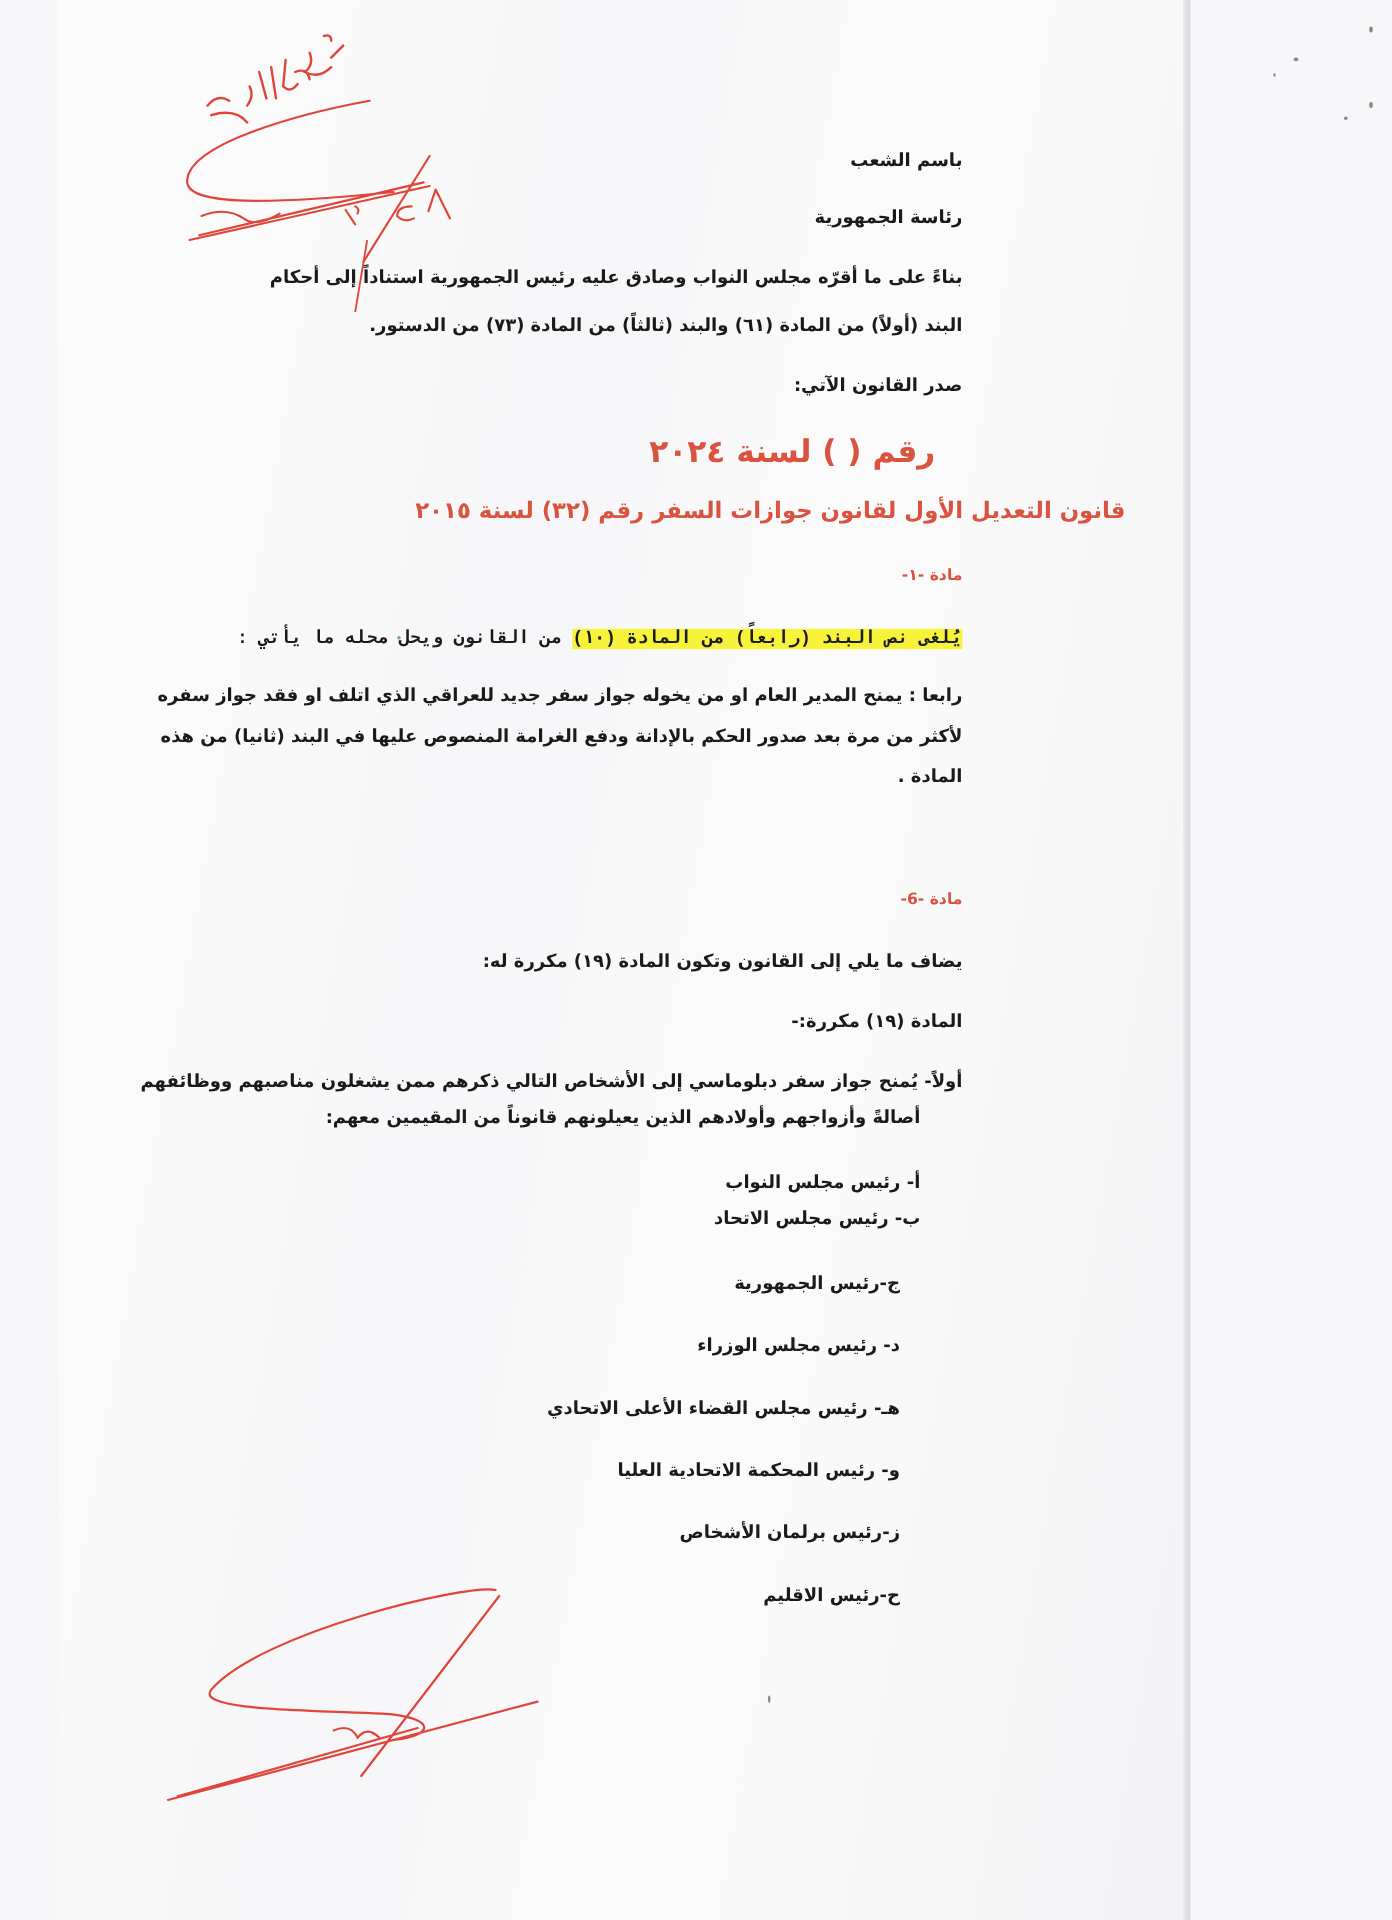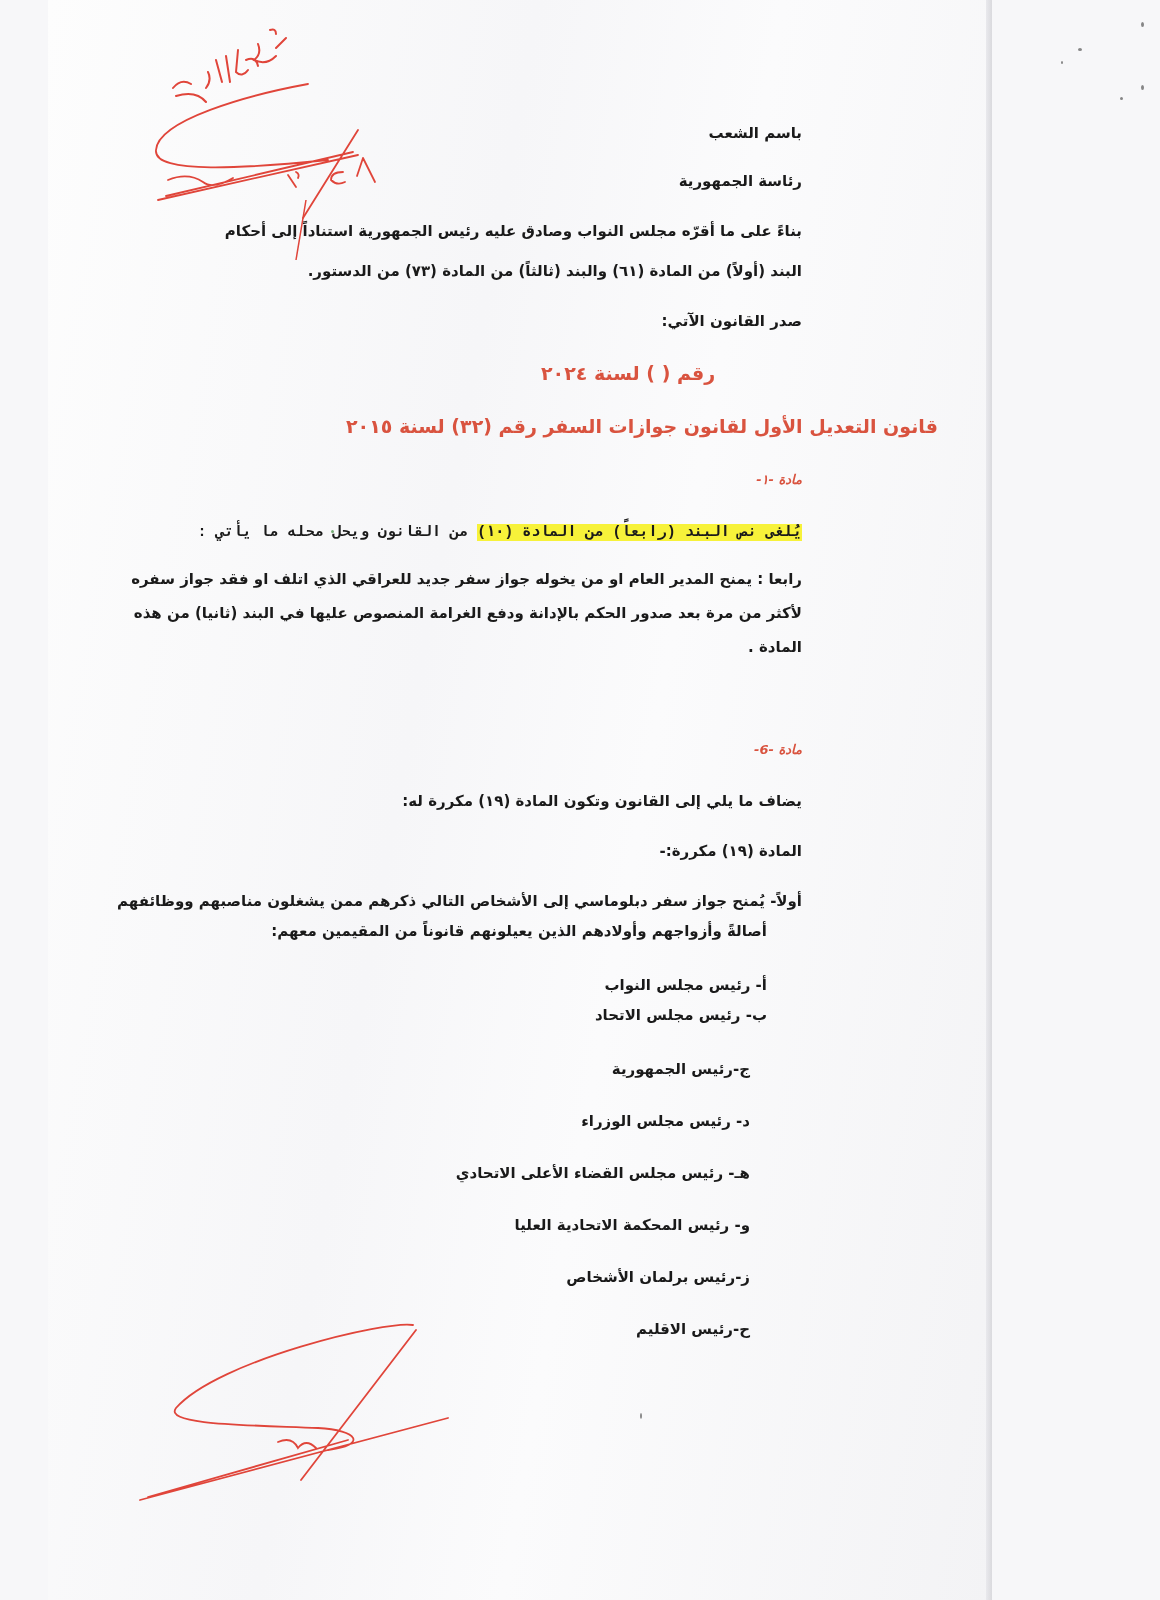--- a/index.html
+++ b/index.html
@@ -16,21 +16,21 @@
   }
   .page-edge {
     position: absolute; right: 0; top: 0; width: 6px; height: 1600px;
     background: linear-gradient(90deg, #e9e9ed, #dadade);
   }
   .line {
     position: absolute; direction: rtl; text-align: right;
     font-weight: bold; font-size: 15px; white-space: nowrap;
   }
   .red-title { color: #d9533f; font-weight: bold; position: absolute; direction: rtl; white-space: nowrap; }
-  .article-heading { color: #d9533f; font-size: 13px; font-weight: bold; position: absolute; direction: rtl; font-style: italic; }
+  .article-heading { color: #d9533f; font-size: 13px; font-weight: bold; position: absolute; direction: rtl; }
   .hl { background: #f7f23a; }
   .list-item { position: absolute; direction: rtl; text-align: right; font-weight: bold; font-size: 15px; white-space: nowrap; }
   .speck { position: absolute; background: #555; border-radius: 50%; opacity: .7; }
   svg.annot { position: absolute; left: 0; top: 0; }
 </style>
 </head>
 <body>
 
 <div class="page">
   <div class="page-edge"></div>
@@ -44,21 +44,21 @@
   <div class="speck" style="left:592px;top:1413px;width:2px;height:6px;"></div>
 
   <div class="line" style="right:190px;top:124px;">باسم الشعب</div>
   <div class="line" style="right:190px;top:172px;">رئاسة الجمهورية</div>
 
   <div class="line" style="right:190px;top:222px;">بناءً على ما أقرّه مجلس النواب وصادق عليه رئيس الجمهورية استناداً إلى أحكام</div>
   <div class="line" style="right:190px;top:262px;">البند (أولاً) من المادة (٦١) والبند (ثالثاً) من المادة (٧٣) من الدستور.</div>
 
   <div class="line" style="right:190px;top:312px;">صدر القانون الآتي:</div>
 
-  <div class="red-title" style="left:493px;top:362px;font-size:19px;">رقم (    ) لسنة ٢٠٢٤</div>
+  <div class="red-title" style="left:493px;top:362px;font-size:26px;">رقم (    ) لسنة ٢٠٢٤</div>
   <div class="red-title" style="left:298px;top:415px;font-size:19px;">قانون التعديل الأول لقانون جوازات السفر رقم (٣٢) لسنة ٢٠١٥</div>
 
   <div class="article-heading" style="right:190px;top:472px;">مادة -١-</div>
 
   <div class="line" style="right:190px;top:522px;font-family:Liberation Mono, monospace;">
     <span class="hl">يُلغى نص البند (رابعاً) من المادة (١٠)</span><span> من القانون ويحل محله ما يأتي :</span>
   </div>
 
   <div class="line" style="right:190px;top:570px;">رابعا : يمنح المدير العام او من يخوله جواز سفر جديد للعراقي الذي اتلف او فقد جواز سفره</div>
   <div class="line" style="right:190px;top:604px;">لأكثر من مرة بعد صدور الحكم بالإدانة ودفع الغرامة المنصوص عليها في البند (ثانيا) من هذه</div>

